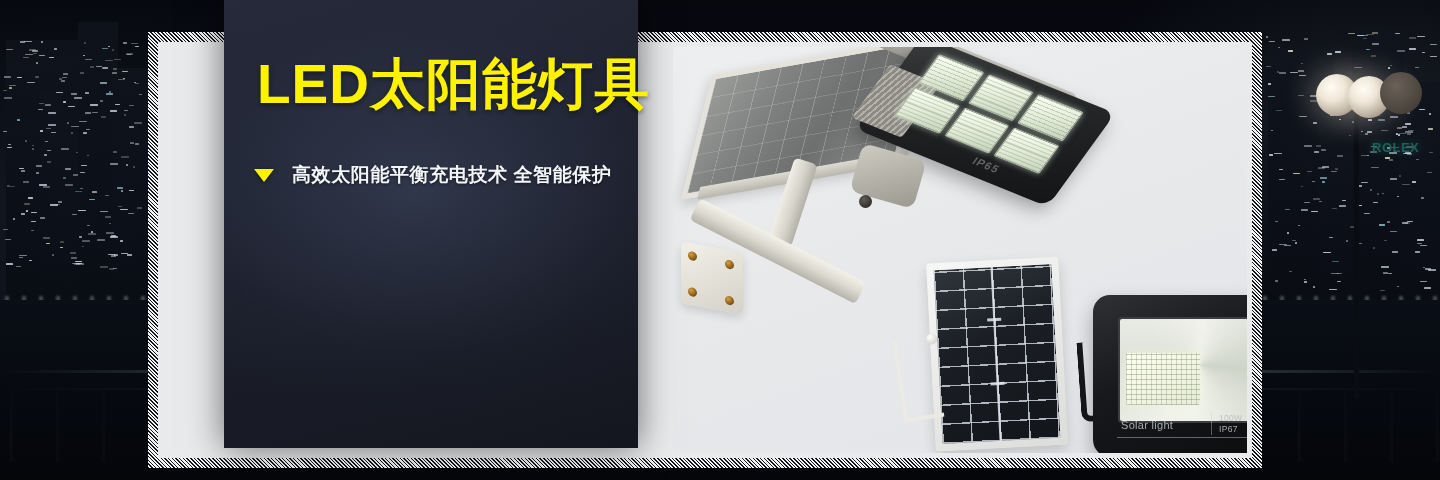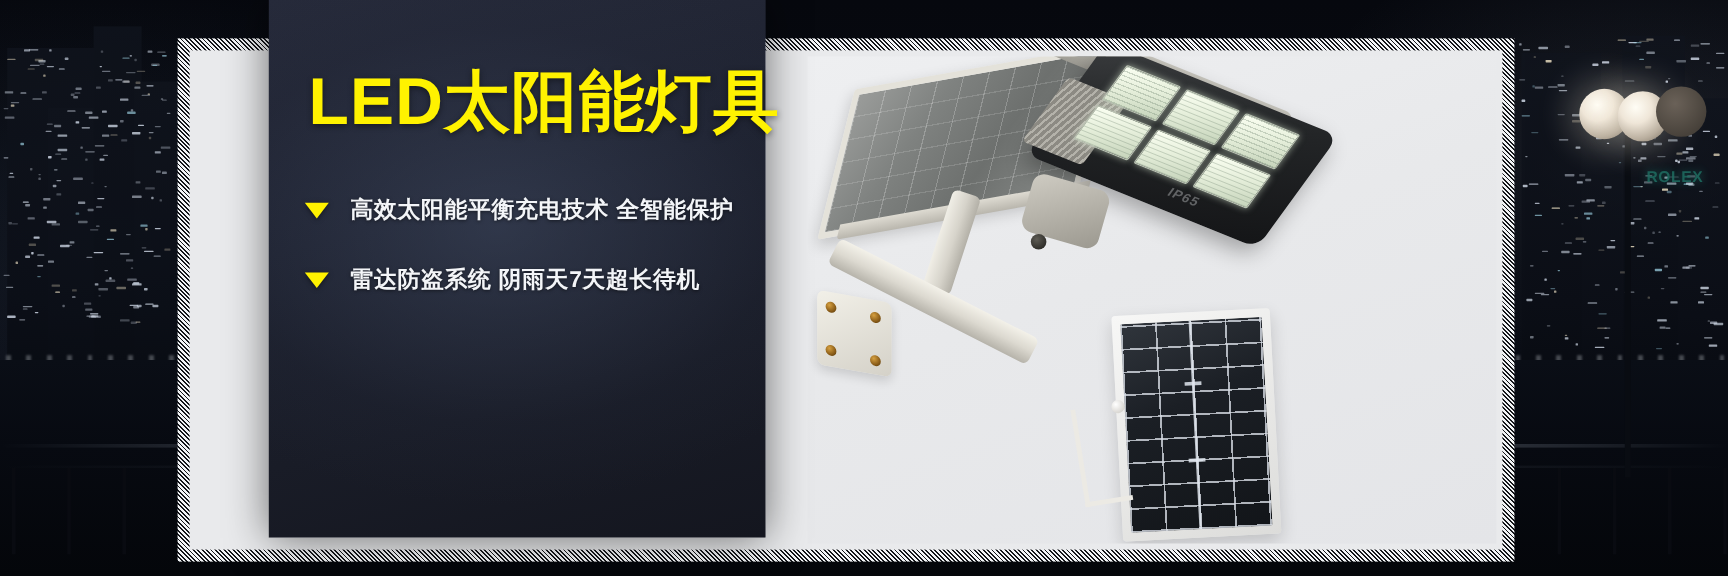--- a/index.html
+++ b/index.html
@@ -766,36 +766,47 @@
       <div class="sp-frame">
         <div class="sp-cells"></div>
       </div>
       <div class="sp-busbar" style="left:64px;top:7px;width:2px;height:174px;"></div>
       <div class="sp-busbar" style="left:58px;top:58px;width:14px;height:3px;"></div>
       <div class="sp-busbar" style="left:58px;top:122px;width:14px;height:3px;"></div>
       <div class="sp-stand"></div>
       <div class="sp-hinge"></div>
     </div>
 
+    <div class="floodlight">
+      <div class="fl-bracket"></div>
+      <div class="fl-body">
+        <div class="fl-glass">
+          <div class="fl-cob"></div>
+        </div>
+        <div class="fl-label-line"></div>
+        <div class="fl-label-sep"></div>
+        <div class="fl-text brand">Solar light</div>
+        <div class="fl-text spec">
+          <div>100W</div>
+          <div>IP67</div>
+        </div>
+      </div>
+    </div>
 
   </div>
 
   <div class="panel">
 
     <div class="headline">LED太阳能灯具</div>
 
     <div class="bullets">
 
       <div class="bullet">
         <span class="tri"></span>
         <span class="btext">高效太阳能平衡充电技术 全智能保护</span>
       </div>
 
-      <div class="bullet">
-        <span class="tri"></span>
-        <span class="btext">雷达防盗系统 阴雨天7天超长待机</span>
-      </div>
 
 
     </div>
   </div>
 
 </div>
 
 </body></html>

